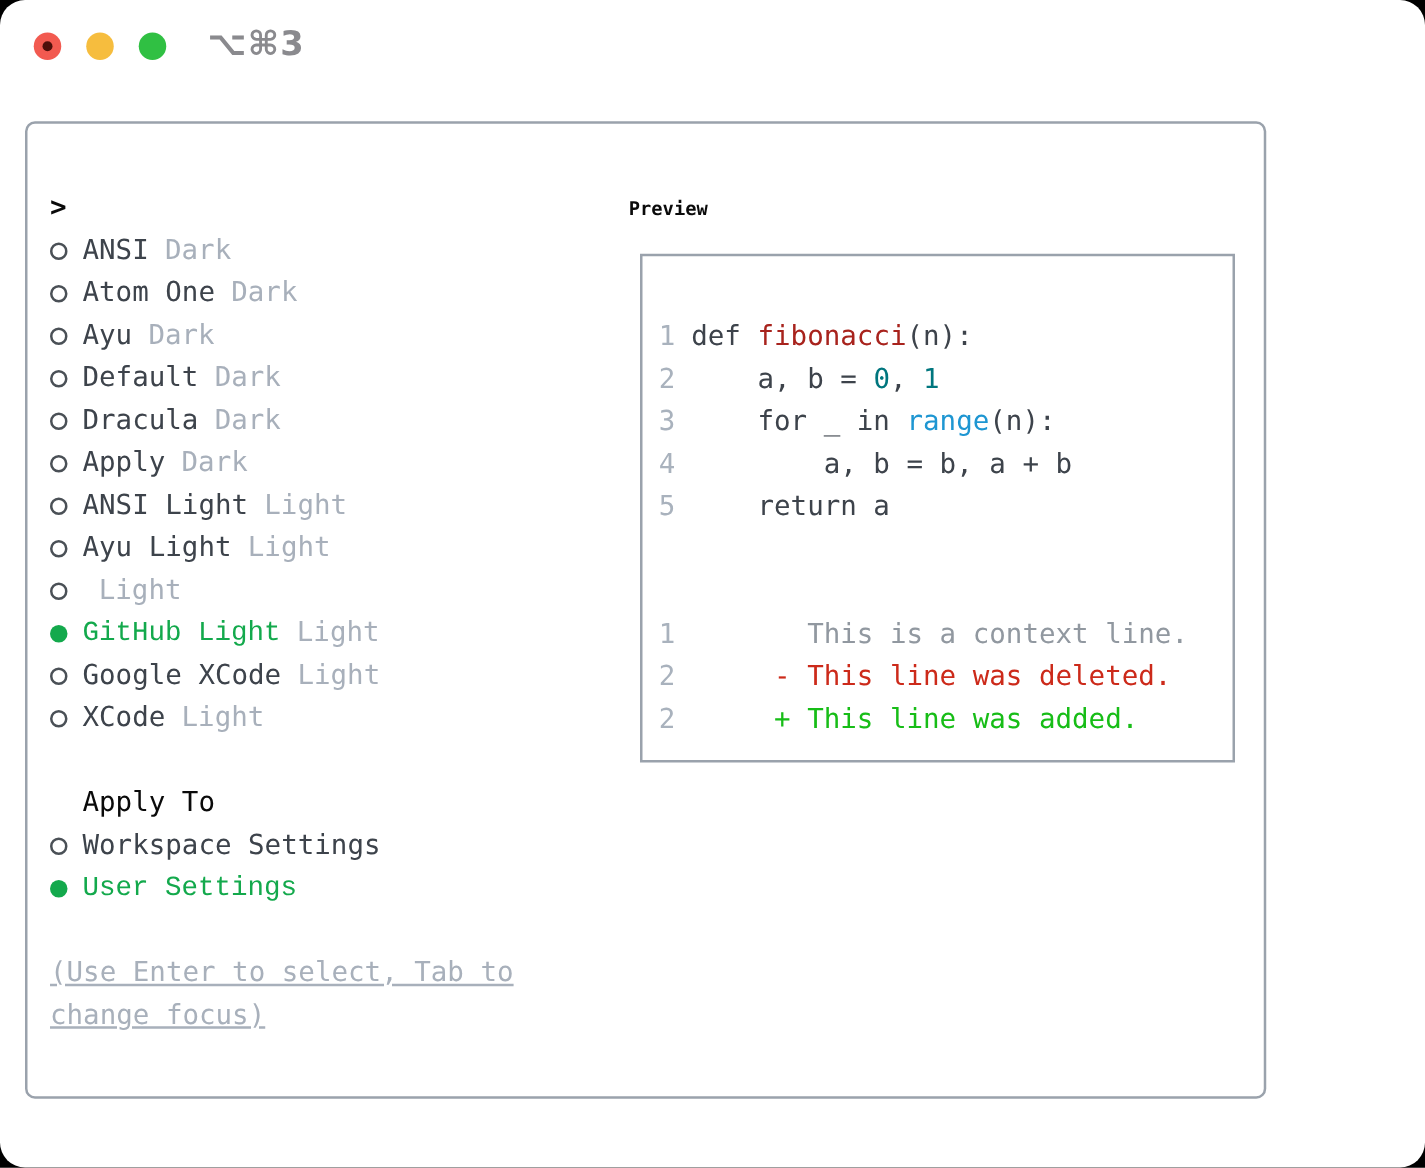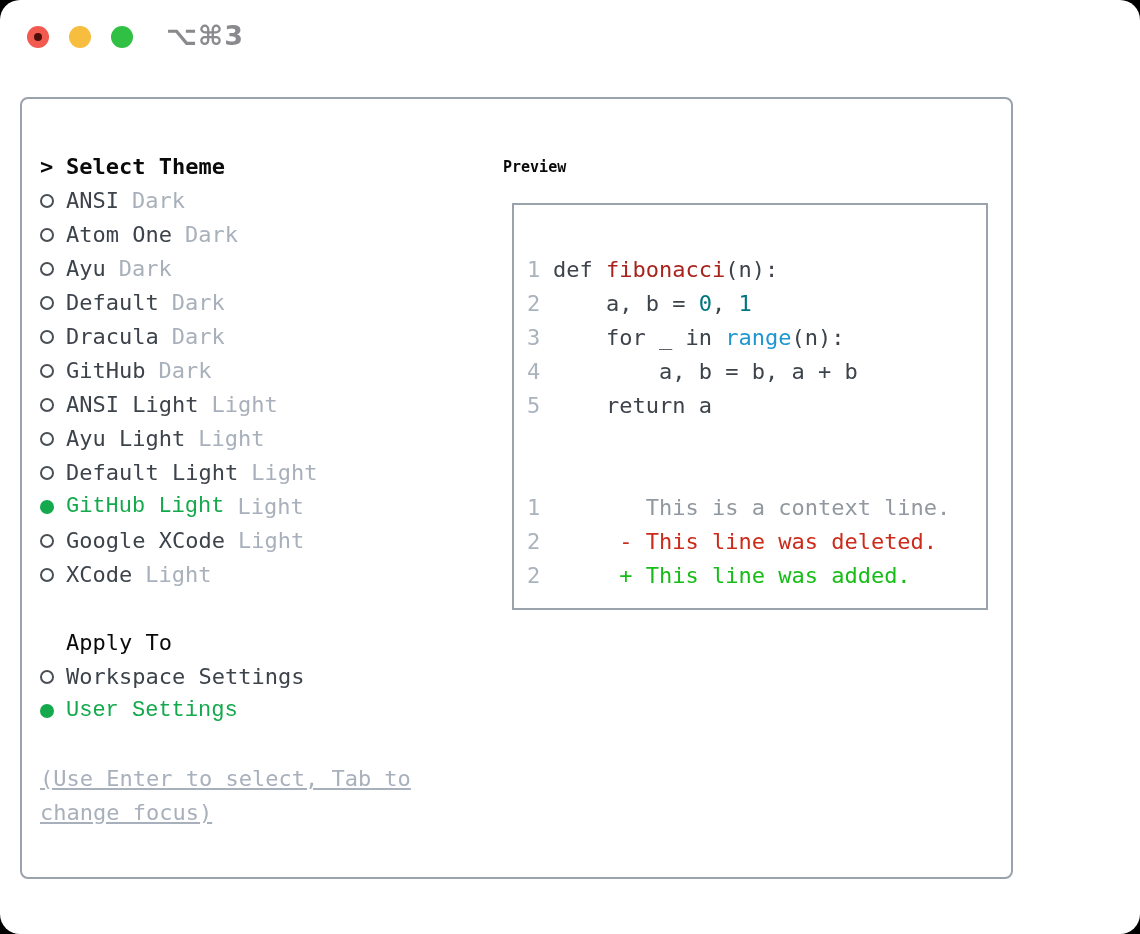--- a/index.html
+++ b/index.html
@@ -69,32 +69,31 @@
     <div class="light yellow"></div>
     <div class="light green"></div>
   </div>
   <div class="titletext">⌥⌘3</div>
 
   <div class="panel">
 
     <div class="leftcol">
       <div class="row">
         <span class="marker"><span class="cursor">&gt;</span></span>
-        <span class="hdr">Select Theme</span>
       </div>
       <div id="theme-items">
           <div class="row"><span class="marker"><span class="dot"></span></span><span class="name">ANSI</span><span class="tag">Dark</span></div>
           <div class="row"><span class="marker"><span class="dot"></span></span><span class="name">Atom One</span><span class="tag">Dark</span></div>
           <div class="row"><span class="marker"><span class="dot"></span></span><span class="name">Ayu</span><span class="tag">Dark</span></div>
           <div class="row"><span class="marker"><span class="dot"></span></span><span class="name">Default</span><span class="tag">Dark</span></div>
           <div class="row"><span class="marker"><span class="dot"></span></span><span class="name">Dracula</span><span class="tag">Dark</span></div>
-          <div class="row"><span class="marker"><span class="dot"></span></span><span class="name">GitHub</span><span class="tag">Dark</span></div>
+          <div class="row"><span class="marker"><span class="dot"></span></span><span class="name">Apply</span><span class="tag">Dark</span></div>
           <div class="row"><span class="marker"><span class="dot"></span></span><span class="name">ANSI Light</span><span class="tag">Light</span></div>
           <div class="row"><span class="marker"><span class="dot"></span></span><span class="name">Ayu Light</span><span class="tag">Light</span></div>
-          <div class="row"><span class="marker"><span class="dot"></span></span><span class="name">Default Light</span><span class="tag">Light</span></div>
+          <div class="row"><span class="marker"><span class="dot"></span></span><span class="tag">Light</span></div>
           <div class="row"><span class="marker"><span class="dot sel"></span></span><span class="name selected">GitHub Light</span><span class="tag">Light</span></div>
           <div class="row"><span class="marker"><span class="dot"></span></span><span class="name">Google XCode</span><span class="tag">Light</span></div>
           <div class="row"><span class="marker"><span class="dot"></span></span><span class="name">XCode</span><span class="tag">Light</span></div>
         </div>
       <div class="spacer"></div>
       <div class="row">
         <span class="marker"></span>
         <span class="hdr" style="font-weight:normal">Apply To</span>
       </div>
       <div id="apply-items">

